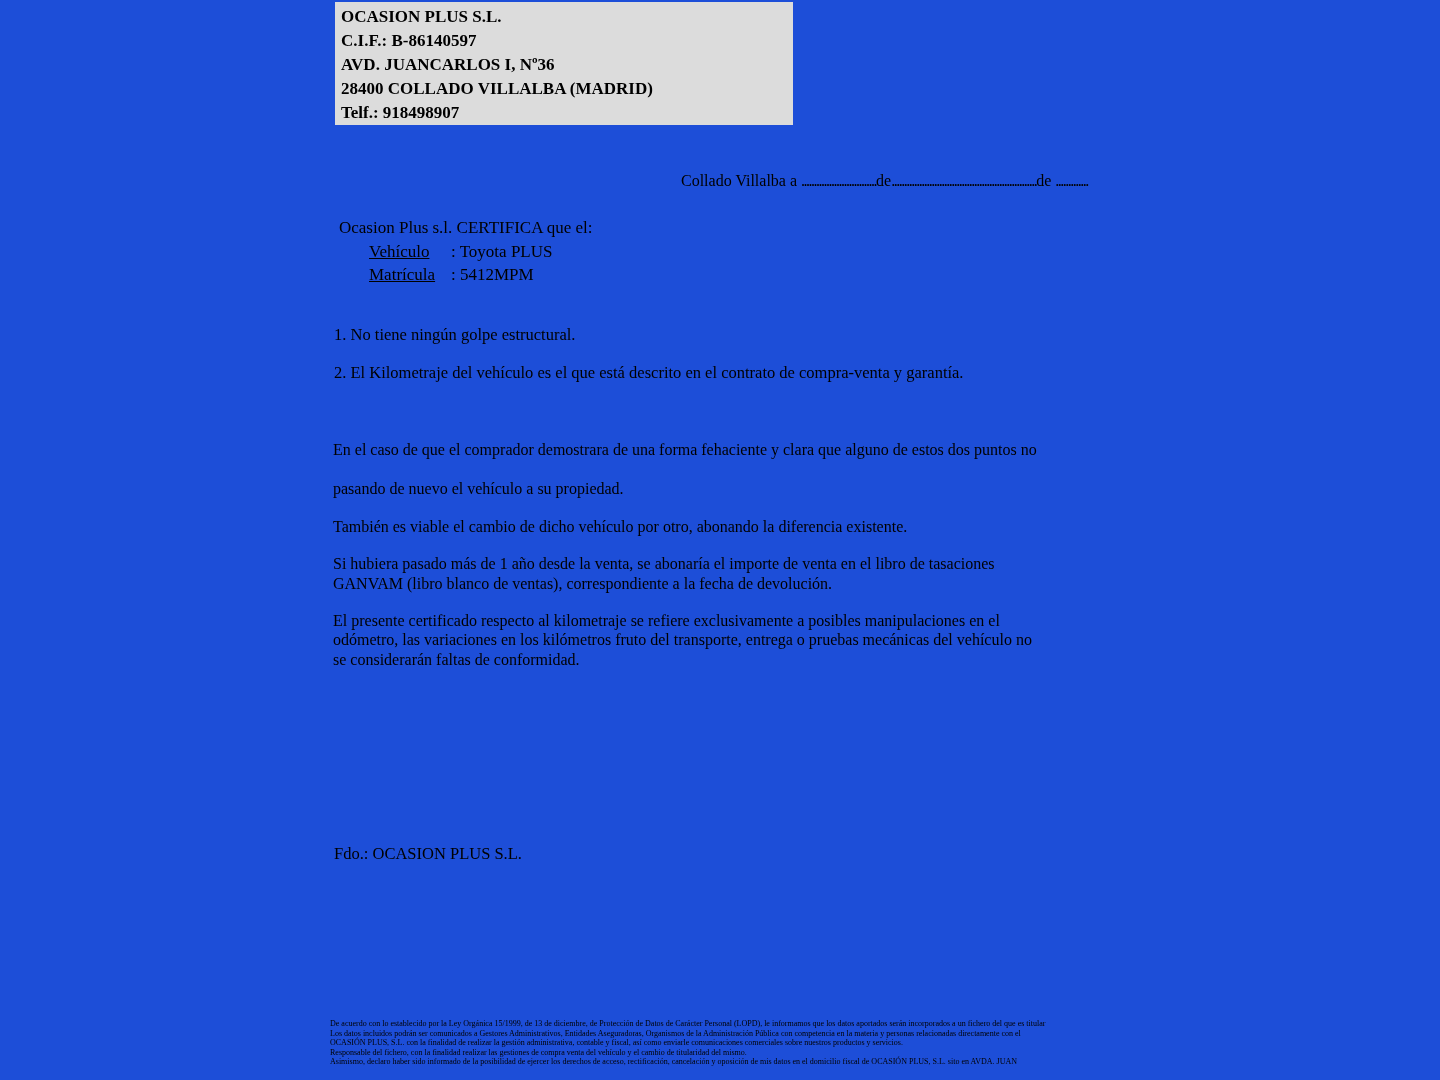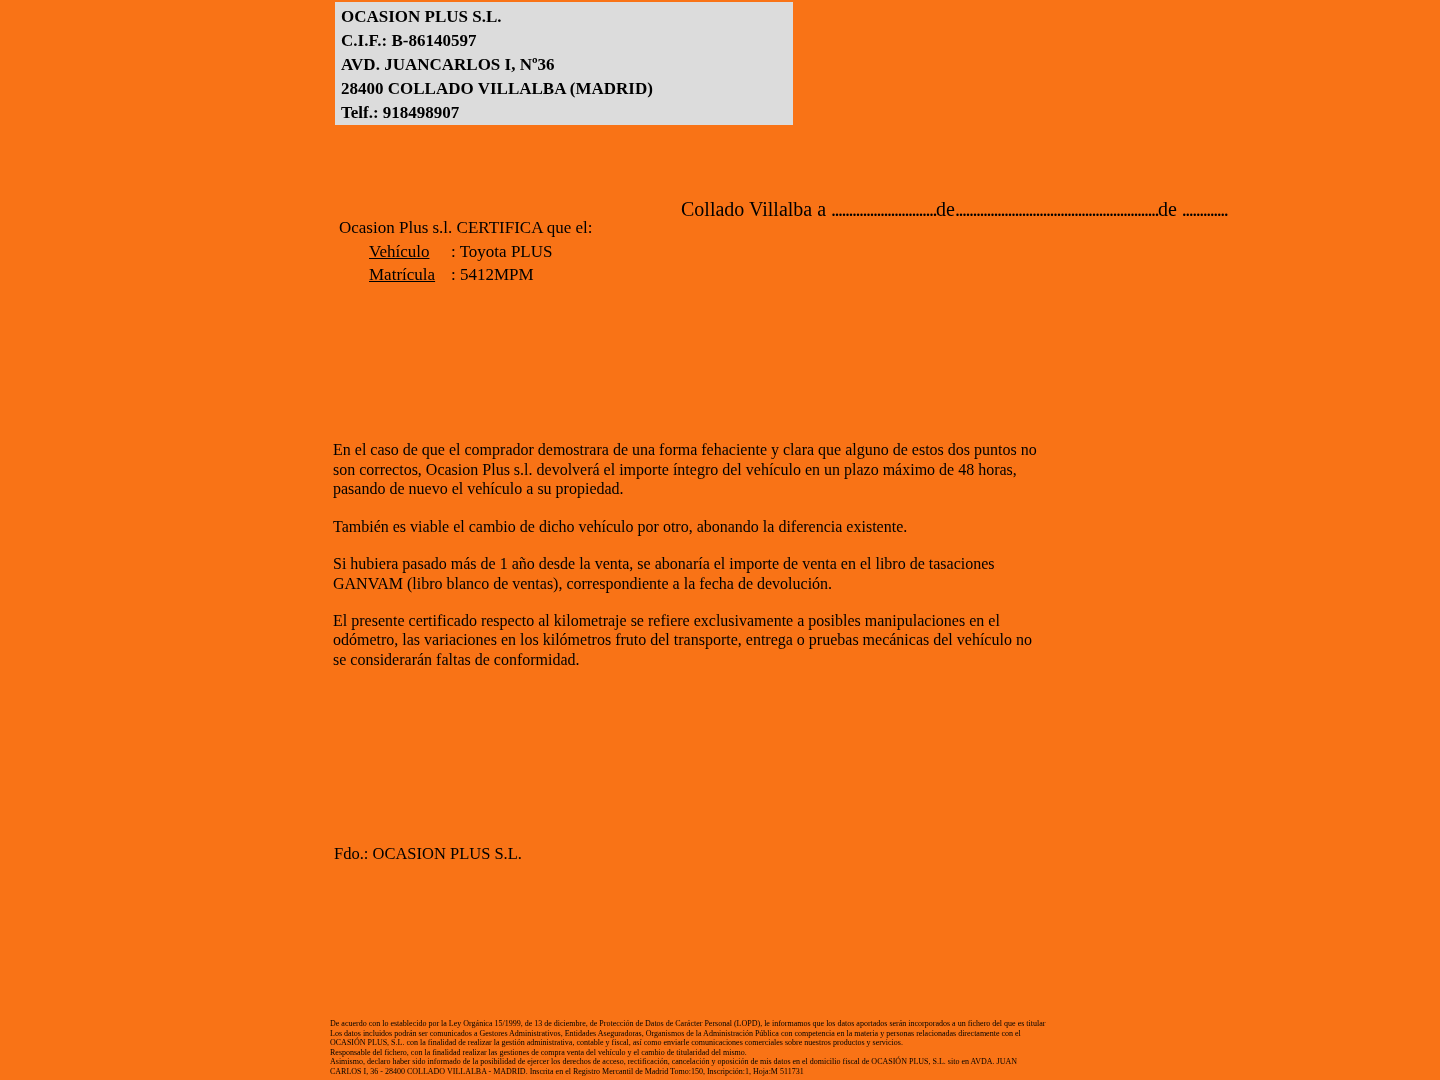--- a/index.html
+++ b/index.html
@@ -7,45 +7,44 @@
     padding: 0;
     background: #ffffff;
     width: 1440px;
     height: 1080px;
     overflow: hidden;
   }
   .page {
     position: relative;
     width: 1440px;
     height: 1080px;
-    background: #f97316;
+    background: #1d4ed8;
     font-family: "Liberation Serif", "DejaVu Serif", serif;
     color: #000000;
   }
   .header-box {
     position: absolute;
     left: 335px;
     top: 2px;
     width: 458px;
     height: 123px;
     background: #dcdcdc;
     box-sizing: border-box;
     padding: 3px 0 0 6px;
     font-weight: bold;
     font-size: 17px;
     line-height: 24px;
   }
   .date-line {
     position: absolute;
     left: 681px;
     top: 170px;
-    font-size: 20px;
+    font-size: 16px;
     line-height: 22px;
     white-space: nowrap;
-    margin-top: 28px;
   }
   .dots {
     letter-spacing: -1.5px;
   }
   .cert-block {
     position: absolute;
     left: 336px;
     top: 216px;
     font-size: 17px;
     line-height: 23.5px;
@@ -112,25 +111,29 @@
   </div>
 
   <div class="date-line"><span>Collado Villalba a </span><span class="dots">..............................</span><span>de</span><span class="dots">..........................................................</span><span>de </span><span class="dots">.............</span></div>
 
   <div class="cert-block">
     <div class="cert-intro">Ocasion Plus s.l. CERTIFICA que el:</div>
     <div class="cert-row"><span class="label-wrap"><span class="u">Vehículo</span></span><span>: Toyota PLUS</span></div>
     <div class="cert-row"><span class="label-wrap"><span class="u">Matrícula</span></span><span>: 5412MPM</span></div>
   </div>
 
+  <div class="points-block">
+    <div class="point">1. No tiene ningún golpe estructural.</div>
+    <div class="point">2. El Kilometraje del vehículo es el que está descrito en el contrato de compra-venta y garantía.</div>
+  </div>
 
   <div class="body-block">
     <p>
       <span>En el caso de que el comprador demostrara de una forma fehaciente y clara que alguno de estos dos puntos no</span><br>
-      <span>son correctos, Ocasion Plus s.l. devolverá el importe íntegro del vehículo en un plazo máximo de 48 horas,</span><br>
+      <br>
       <span>pasando de nuevo el vehículo a su propiedad.</span>
     </p>
     <p>
       <span>También es viable el cambio de dicho vehículo por otro, abonando la diferencia existente.</span>
     </p>
     <p>
       <span>Si hubiera pasado más de 1 año desde la venta, se abonaría el importe de venta en el libro de tasaciones</span><br>
       <span>GANVAM (libro blanco de ventas), correspondiente a la fecha de devolución.</span>
     </p>
     <p>
@@ -141,16 +144,15 @@
   </div>
 
   <div class="signature-line">Fdo.: OCASION PLUS S.L.</div>
 
   <div class="legal-block">
     <div>De acuerdo con lo establecido por la Ley Orgánica 15/1999, de 13 de diciembre, de Protección de Datos de Carácter Personal (LOPD), le informamos que los datos aportados serán incorporados a un fichero del que es titular</div>
     <div>Los datos incluidos podrán ser comunicados a Gestores Administrativos, Entidades Aseguradoras, Organismos de la Administración Pública con competencia en la materia y personas relacionadas directamente con el</div>
     <div>OCASIÓN PLUS, S.L. con la finalidad de realizar la gestión administrativa, contable y fiscal, así como enviarle comunicaciones comerciales sobre nuestros productos y servicios.</div>
     <div>Responsable del fichero, con la finalidad realizar las gestiones de compra venta del vehículo y el cambio de titularidad del mismo.</div>
     <div>Asimismo, declaro haber sido informado de la posibilidad de ejercer los derechos de acceso, rectificación, cancelación y oposición de mis datos en el domicilio fiscal de OCASIÓN PLUS, S.L. sito en AVDA. JUAN</div>
-    <div>CARLOS I, 36 - 28400 COLLADO VILLALBA - MADRID. Inscrita en el Registro Mercantil de Madrid Tomo:150, Inscripción:1, Hoja:M 511731</div>
   </div>
 
 </div>
 
 </body></html>

